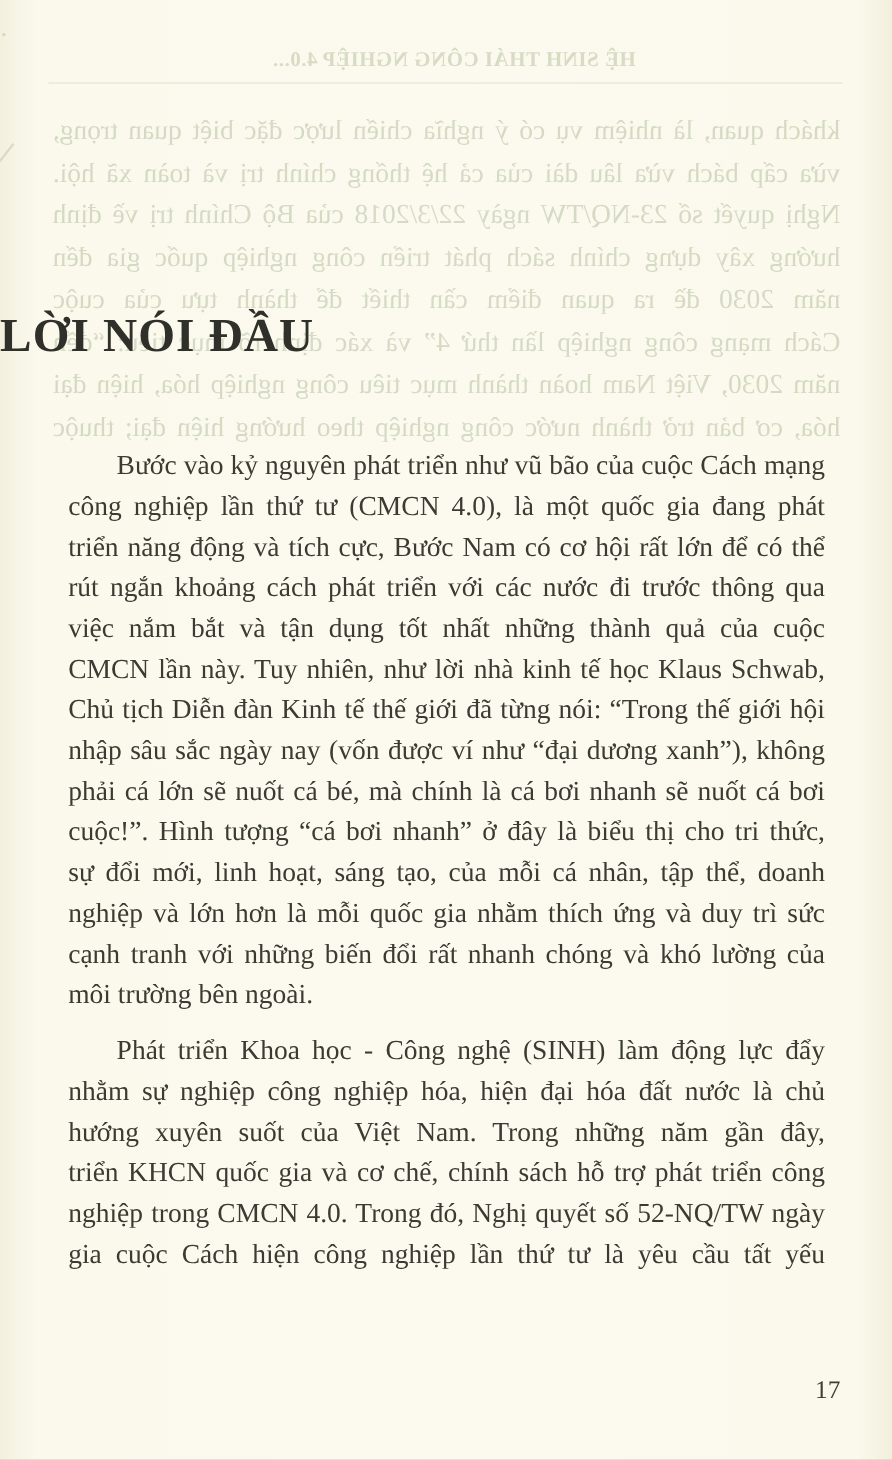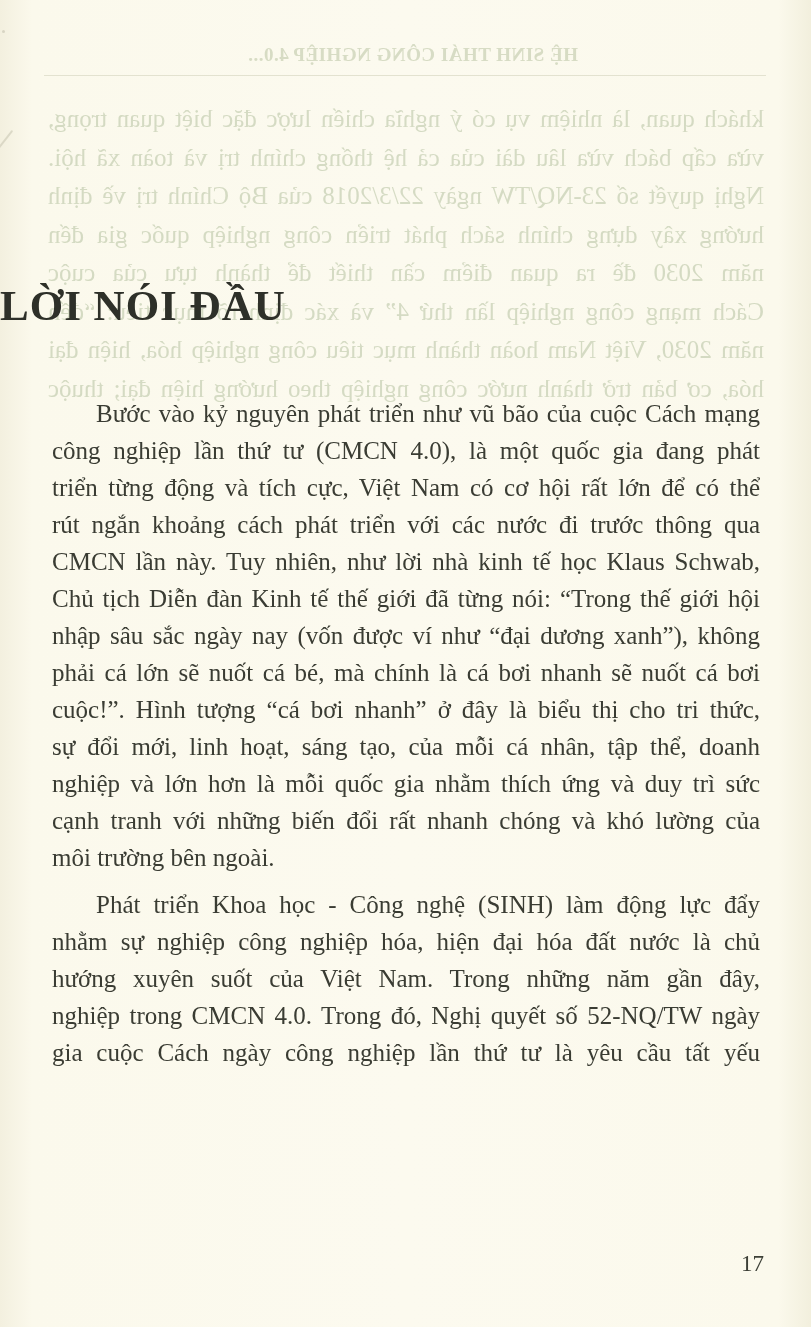--- a/index.html
+++ b/index.html
@@ -91,21 +91,21 @@
   }
 
   .body-text {
     position: absolute;
     top: 391px;
     left: 48px;
     width: 716px;
     font-size: 25px;
     line-height: 37px;
   }
-  .paragraph { margin: 4px; }
+  .paragraph { margin: 14px; }
   .paragraph + .paragraph { margin-top: 10px; }
   .line {
     text-align: justify;
     text-align-last: justify;
     white-space: normal;
   }
   .line.indent { text-indent: 44px; }
   .line.ragged { text-align-last: left; }
 
   .page-number {
@@ -140,36 +140,38 @@
   <div class="header-rule"></div>
   <div class="scratch"></div>
   <div class="speck"></div>
 
   <h1 class="chapter-title">LỜI NÓI ĐẦU</h1>
 
   <div class="body-text">
     <div class="paragraph">
         <div class="line indent">Bước vào kỷ nguyên phát triển như vũ bão của cuộc Cách mạng</div>
         <div class="line">công nghiệp lần thứ tư (CMCN 4.0), là một quốc gia đang phát</div>
-        <div class="line">triển từng động và tích cực, Việt Nam có cơ hội rất lớn để có thể</div>
+        <div class="line">triển năng động và tích cực, Bước Nam có cơ hội rất lớn để có thể</div>
         <div class="line">rút ngắn khoảng cách phát triển với các nước đi trước thông qua</div>
+        <div class="line">việc nắm bắt và tận dụng tốt nhất những thành quả của cuộc</div>
         <div class="line">CMCN lần này. Tuy nhiên, như lời nhà kinh tế học Klaus Schwab,</div>
         <div class="line">Chủ tịch Diễn đàn Kinh tế thế giới đã từng nói: “Trong thế giới hội</div>
         <div class="line">nhập sâu sắc ngày nay (vốn được ví như “đại dương xanh”), không</div>
         <div class="line">phải cá lớn sẽ nuốt cá bé, mà chính là cá bơi nhanh sẽ nuốt cá bơi</div>
         <div class="line">cuộc!”. Hình tượng “cá bơi nhanh” ở đây là biểu thị cho tri thức,</div>
         <div class="line">sự đổi mới, linh hoạt, sáng tạo, của mỗi cá nhân, tập thể, doanh</div>
         <div class="line">nghiệp và lớn hơn là mỗi quốc gia nhằm thích ứng và duy trì sức</div>
         <div class="line">cạnh tranh với những biến đổi rất nhanh chóng và khó lường của</div>
         <div class="line ragged">môi trường bên ngoài.</div>
       </div>
     <div class="paragraph">
         <div class="line indent">Phát triển Khoa học - Công nghệ (SINH) làm động lực đẩy</div>
         <div class="line">nhằm sự nghiệp công nghiệp hóa, hiện đại hóa đất nước là chủ</div>
         <div class="line">hướng xuyên suốt của Việt Nam. Trong những năm gần đây,</div>
+        <div class="line">triển KHCN quốc gia và cơ chế, chính sách hỗ trợ phát triển công</div>
         <div class="line">nghiệp trong CMCN 4.0. Trong đó, Nghị quyết số 52-NQ/TW ngày</div>
-        <div class="line">gia cuộc Cách ngày công nghiệp lần thứ tư là yêu cầu tất yếu</div>
+        <div class="line">gia cuộc Cách hiện công nghiệp lần thứ tư là yêu cầu tất yếu</div>
       </div>
   </div>
 
   <div class="page-number">17</div>
 
 </div>
 
 </body></html>

